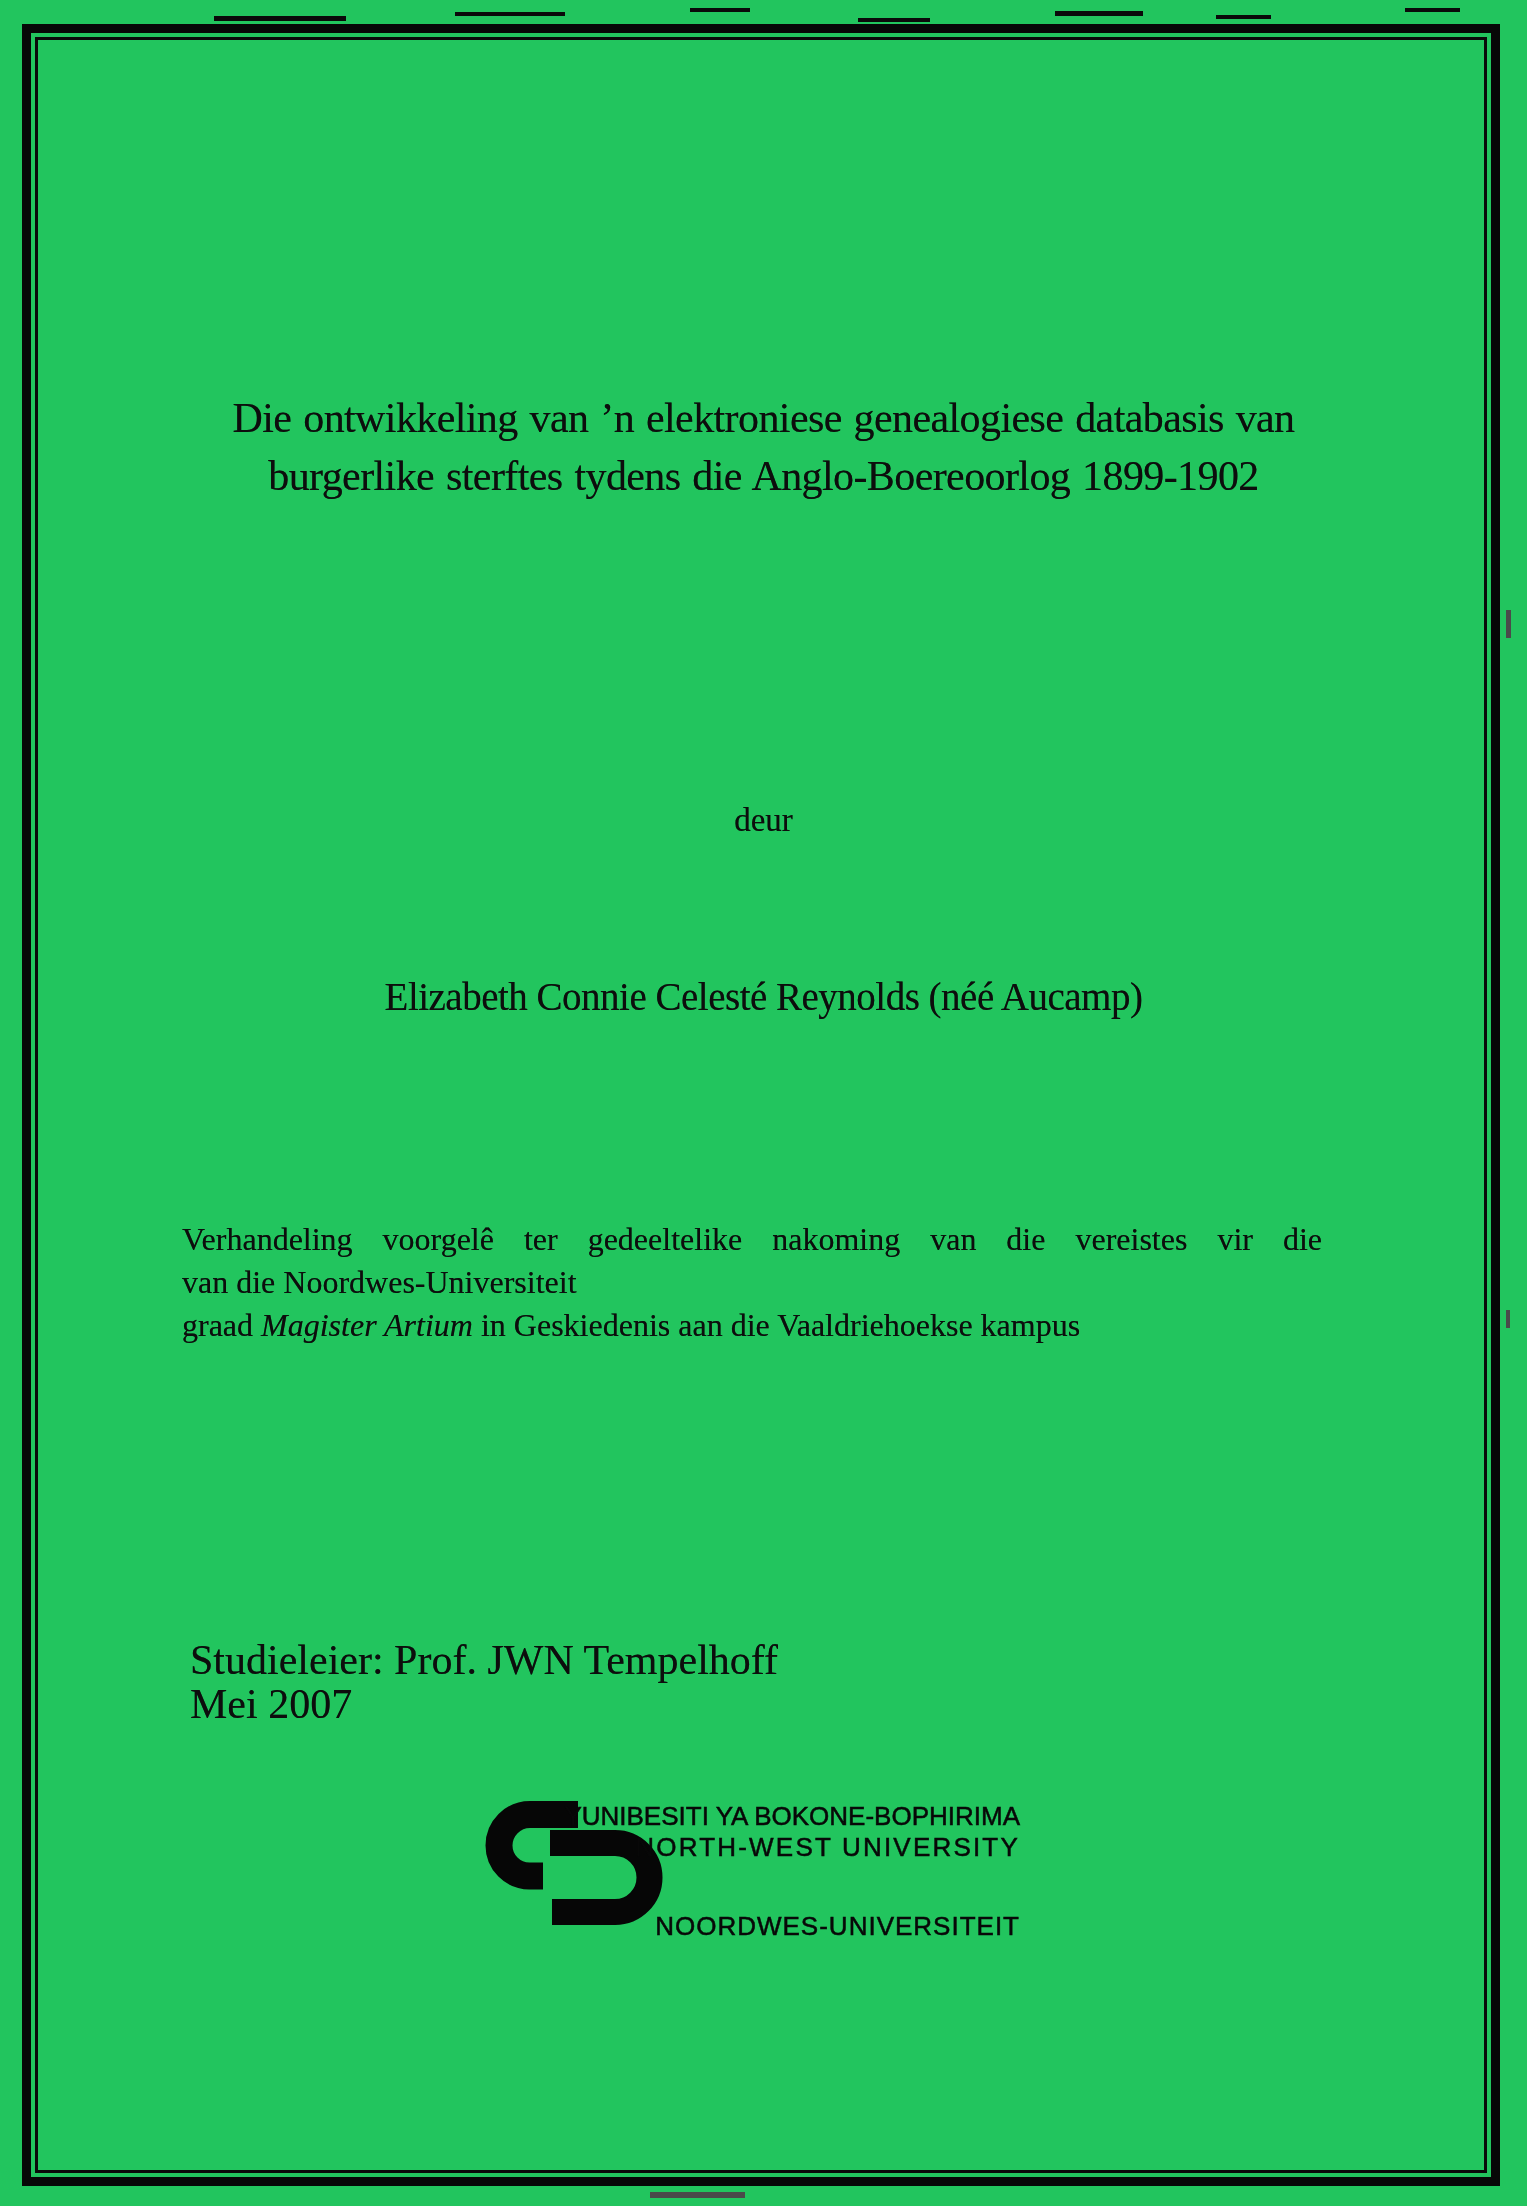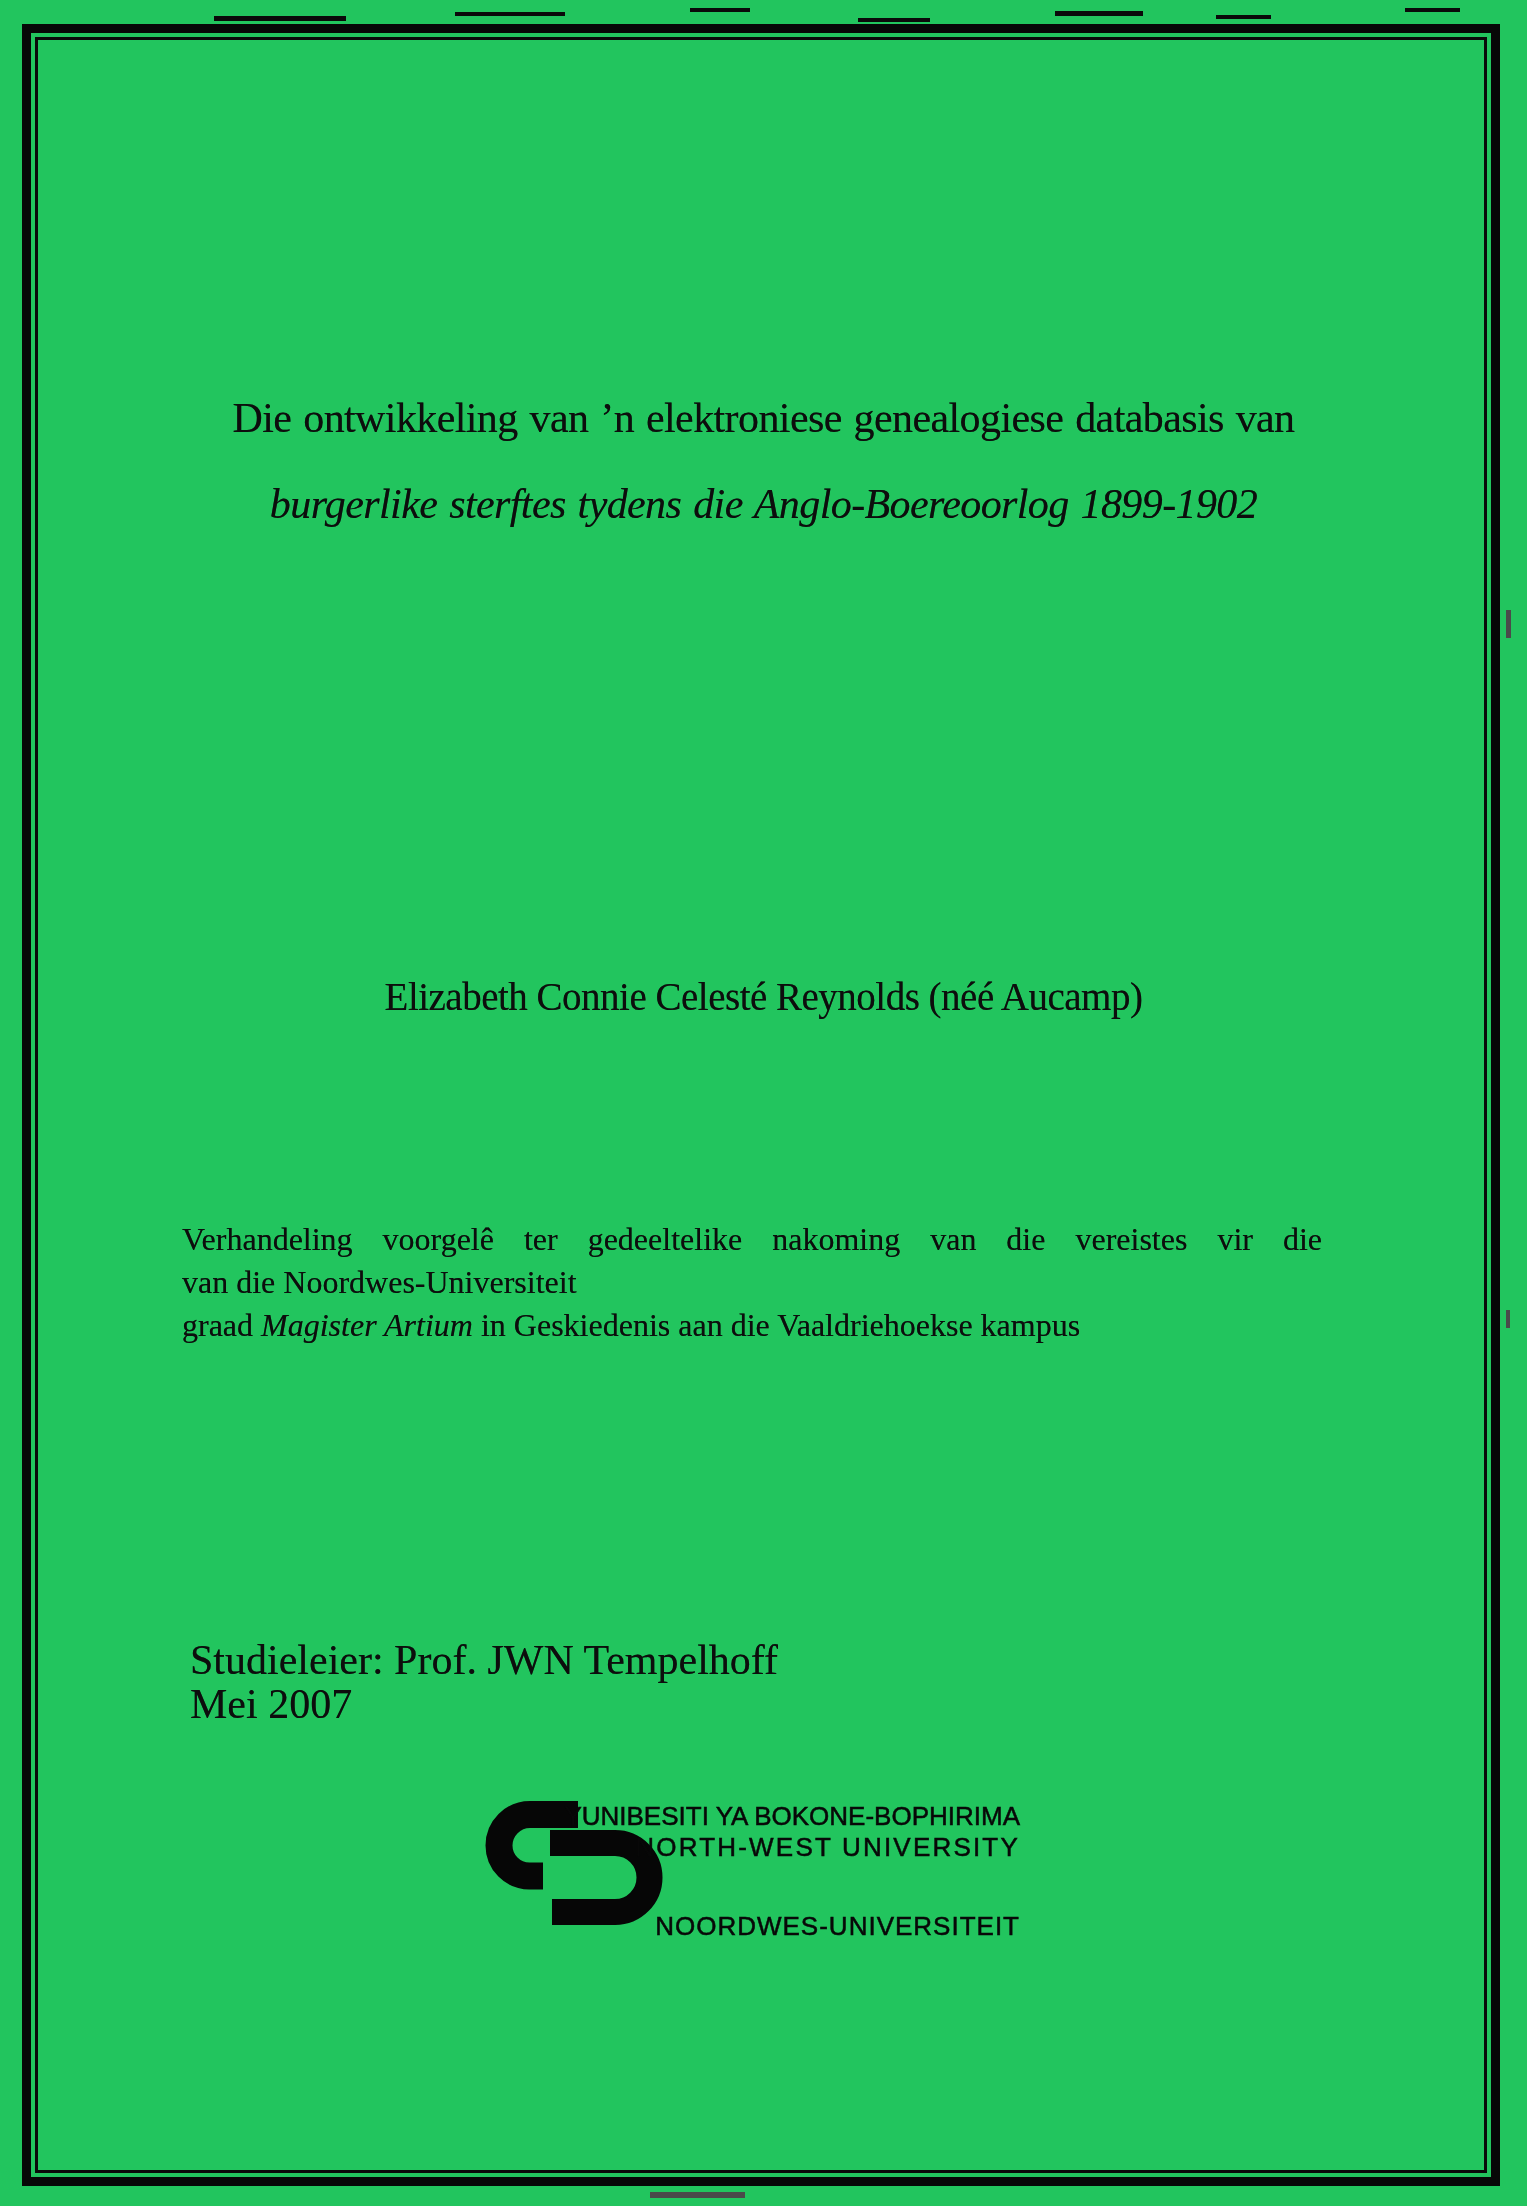--- a/index.html
+++ b/index.html
@@ -13,21 +13,21 @@
     position:absolute;left:22px;top:24px;width:1478px;height:2162px;
     border:9px solid #070707;box-sizing:border-box;
   }
   .frame-inner{
     position:absolute;left:4px;top:4px;right:4px;bottom:4px;
     border:3px solid #0a0a0a;
   }
   .center{position:absolute;left:0;width:100%;text-align:center;}
   .title-line{font-size:42px;letter-spacing:-0.6px;word-spacing:2px;}
   .t1{top:394px;}
-  .t2{top:480px;font-style:italic;}
+  .t2{top:452px;}
   .byline{top:802px;font-size:33px;}
   .author{top:974px;font-size:39px;letter-spacing:-0.5px;}
   .statement{
     position:absolute;left:182px;top:1218px;width:1140px;
     font-size:32px;line-height:43px;
   }
   .justify{text-align:justify;text-align-last:justify;}
   .italic{font-style:italic;}
   .supervisor-block{
     position:absolute;left:190px;top:1638px;font-size:42px;line-height:44px;
@@ -60,20 +60,21 @@
   <div class="art" style="left:1055px;top:11px;width:88px;height:5px;"></div>
   <div class="art" style="left:1216px;top:15px;width:55px;height:4px;"></div>
   <div class="art" style="left:1405px;top:8px;width:55px;height:4px;"></div>
   <div class="art gray" style="left:650px;top:2192px;width:95px;height:6px;"></div>
   <div class="art gray" style="left:1506px;top:610px;width:5px;height:28px;"></div>
   <div class="art gray" style="left:1506px;top:1310px;width:4px;height:18px;"></div>
 
   <div class="center title-line t1">Die ontwikkeling van ’n elektroniese genealogiese databasis van</div>
   <div class="center title-line t2">burgerlike sterftes tydens die Anglo-Boereoorlog 1899-1902</div>
 
+  <div class="center byline">deur</div>
 
   <div class="center author">Elizabeth Connie Celesté Reynolds (néé Aucamp)</div>
 
   <div class="statement">
     <div class="justify">Verhandeling voorgelê ter gedeeltelike nakoming van die vereistes vir die</div>
     <div>van die Noordwes-Universiteit</div>
     <div><span>graad </span><span class="italic">Magister Artium</span><span> in Geskiedenis aan die Vaaldriehoekse kampus</span></div>
   </div>
 
   <div class="supervisor-block">

